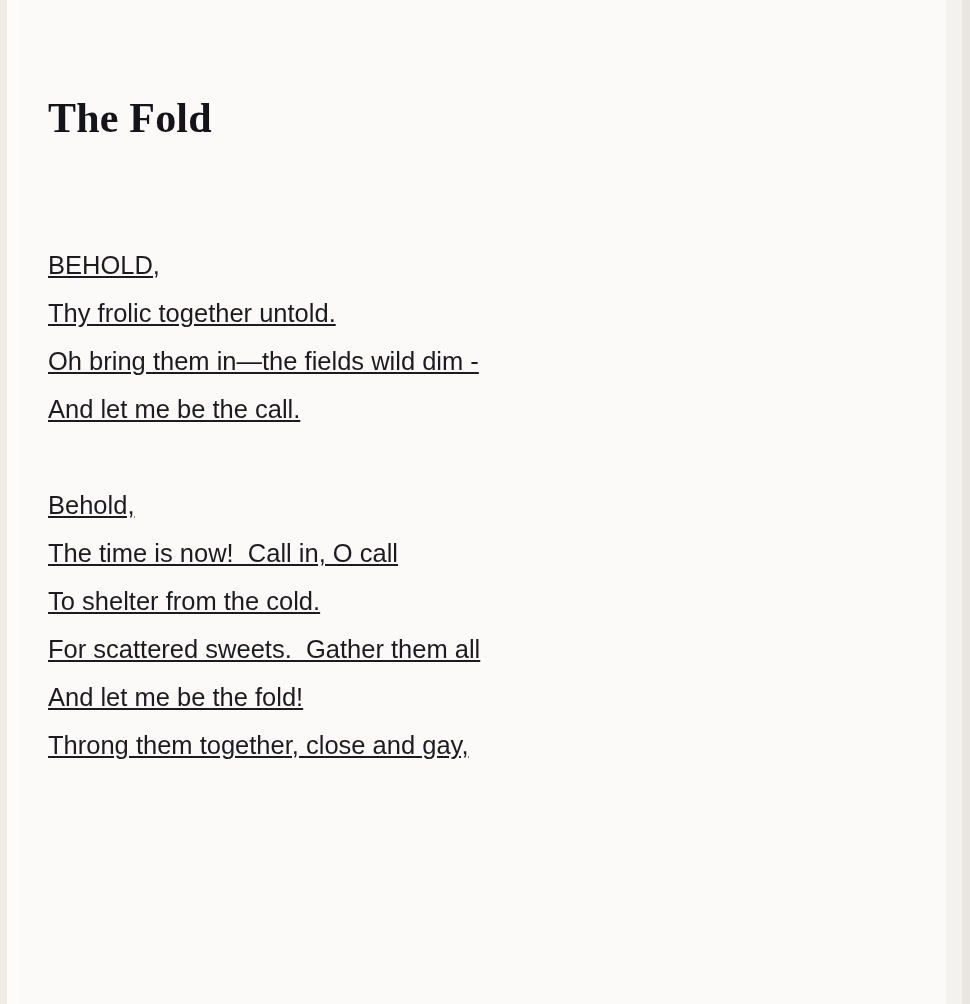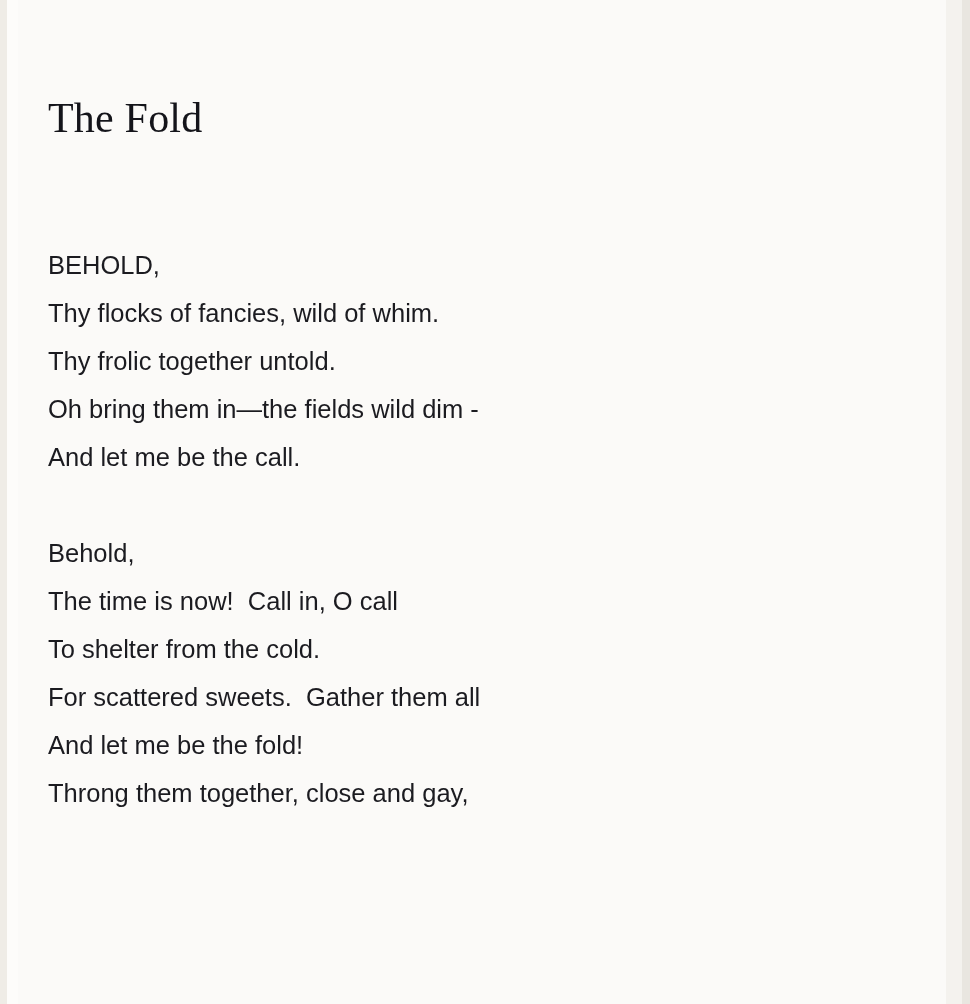--- a/index.html
+++ b/index.html
@@ -30,21 +30,21 @@
   }
   .content {
     position: absolute;
     left: 48px;
     top: 0;
     width: 860px;
   }
   .poem-title {
     font-family: "Liberation Serif", serif;
     font-size: 42px;
-    font-weight: 400;
+    font-weight: 700;
     letter-spacing: 0.2px;
     color: #14141a;
     margin: 0;
     padding-top: 96px;
     line-height: 1.05;
   }
   .stanza {
     margin: 0;
     padding: 0;
   }
@@ -52,33 +52,33 @@
     margin-top: 101px;
   }
   .stanza + .stanza {
     margin-top: 48px;
   }
   .line {
     font-size: 25.5px;
     line-height: 48px;
     white-space: pre;
     color: #1b1b20;
+    text-decoration: underline;
   }
 </style>
 </head>
 <body>
 
 <div class="page">
   <div class="content">
 
     <h1 class="poem-title">The Fold</h1>
 
     <div class="stanza first">
       <div class="line">BEHOLD,</div>
-      <div class="line">Thy flocks of fancies, wild of whim.</div>
       <div class="line">Thy frolic together untold.</div>
       <div class="line">Oh bring them in—the fields wild dim -</div>
       <div class="line">And let me be the call.</div>
     </div>
 
     <div class="stanza">
       <div class="line">Behold,</div>
       <div class="line">The time is now!  Call in, O call</div>
       <div class="line">To shelter from the cold.</div>
       <div class="line">For scattered sweets.  Gather them all</div>

